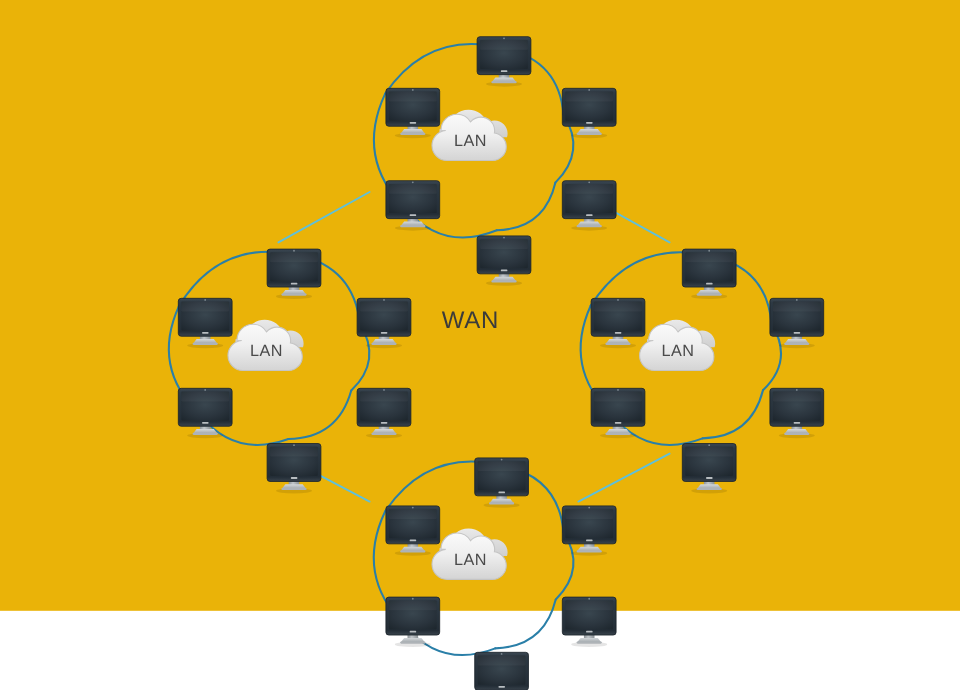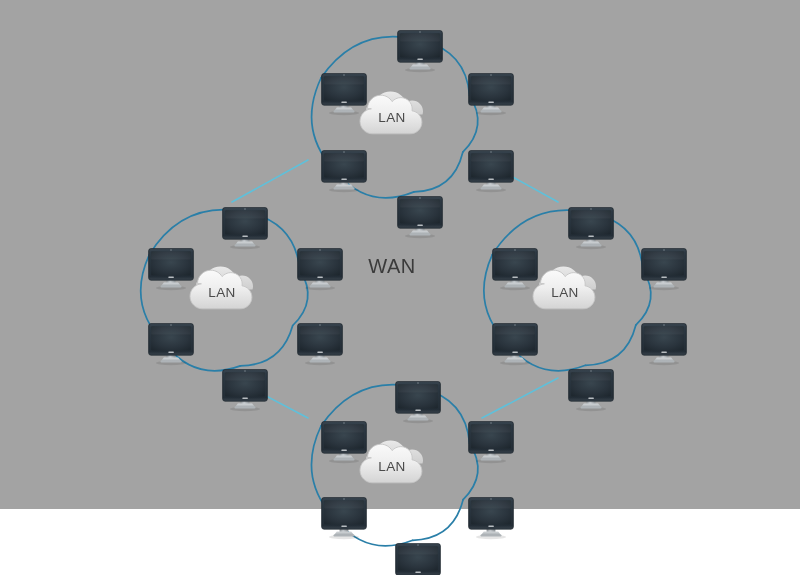--- a/index.html
+++ b/index.html
@@ -11,21 +11,21 @@
   body {
     width: 800px;
     height: 575px;
     overflow: hidden;
     font-family: "Liberation Sans", sans-serif;
   }
   #diagram-root {
     position: relative;
     width: 800px;
     height: 509px;
-    background: #a3a3a3;
+    background: #eab308;
     text-align: right;
   }
   #network-svg {
     position: absolute;
     left: 0;
     top: 0;
     width: 800px;
     height: 575px;
   }
   .wan-label {

